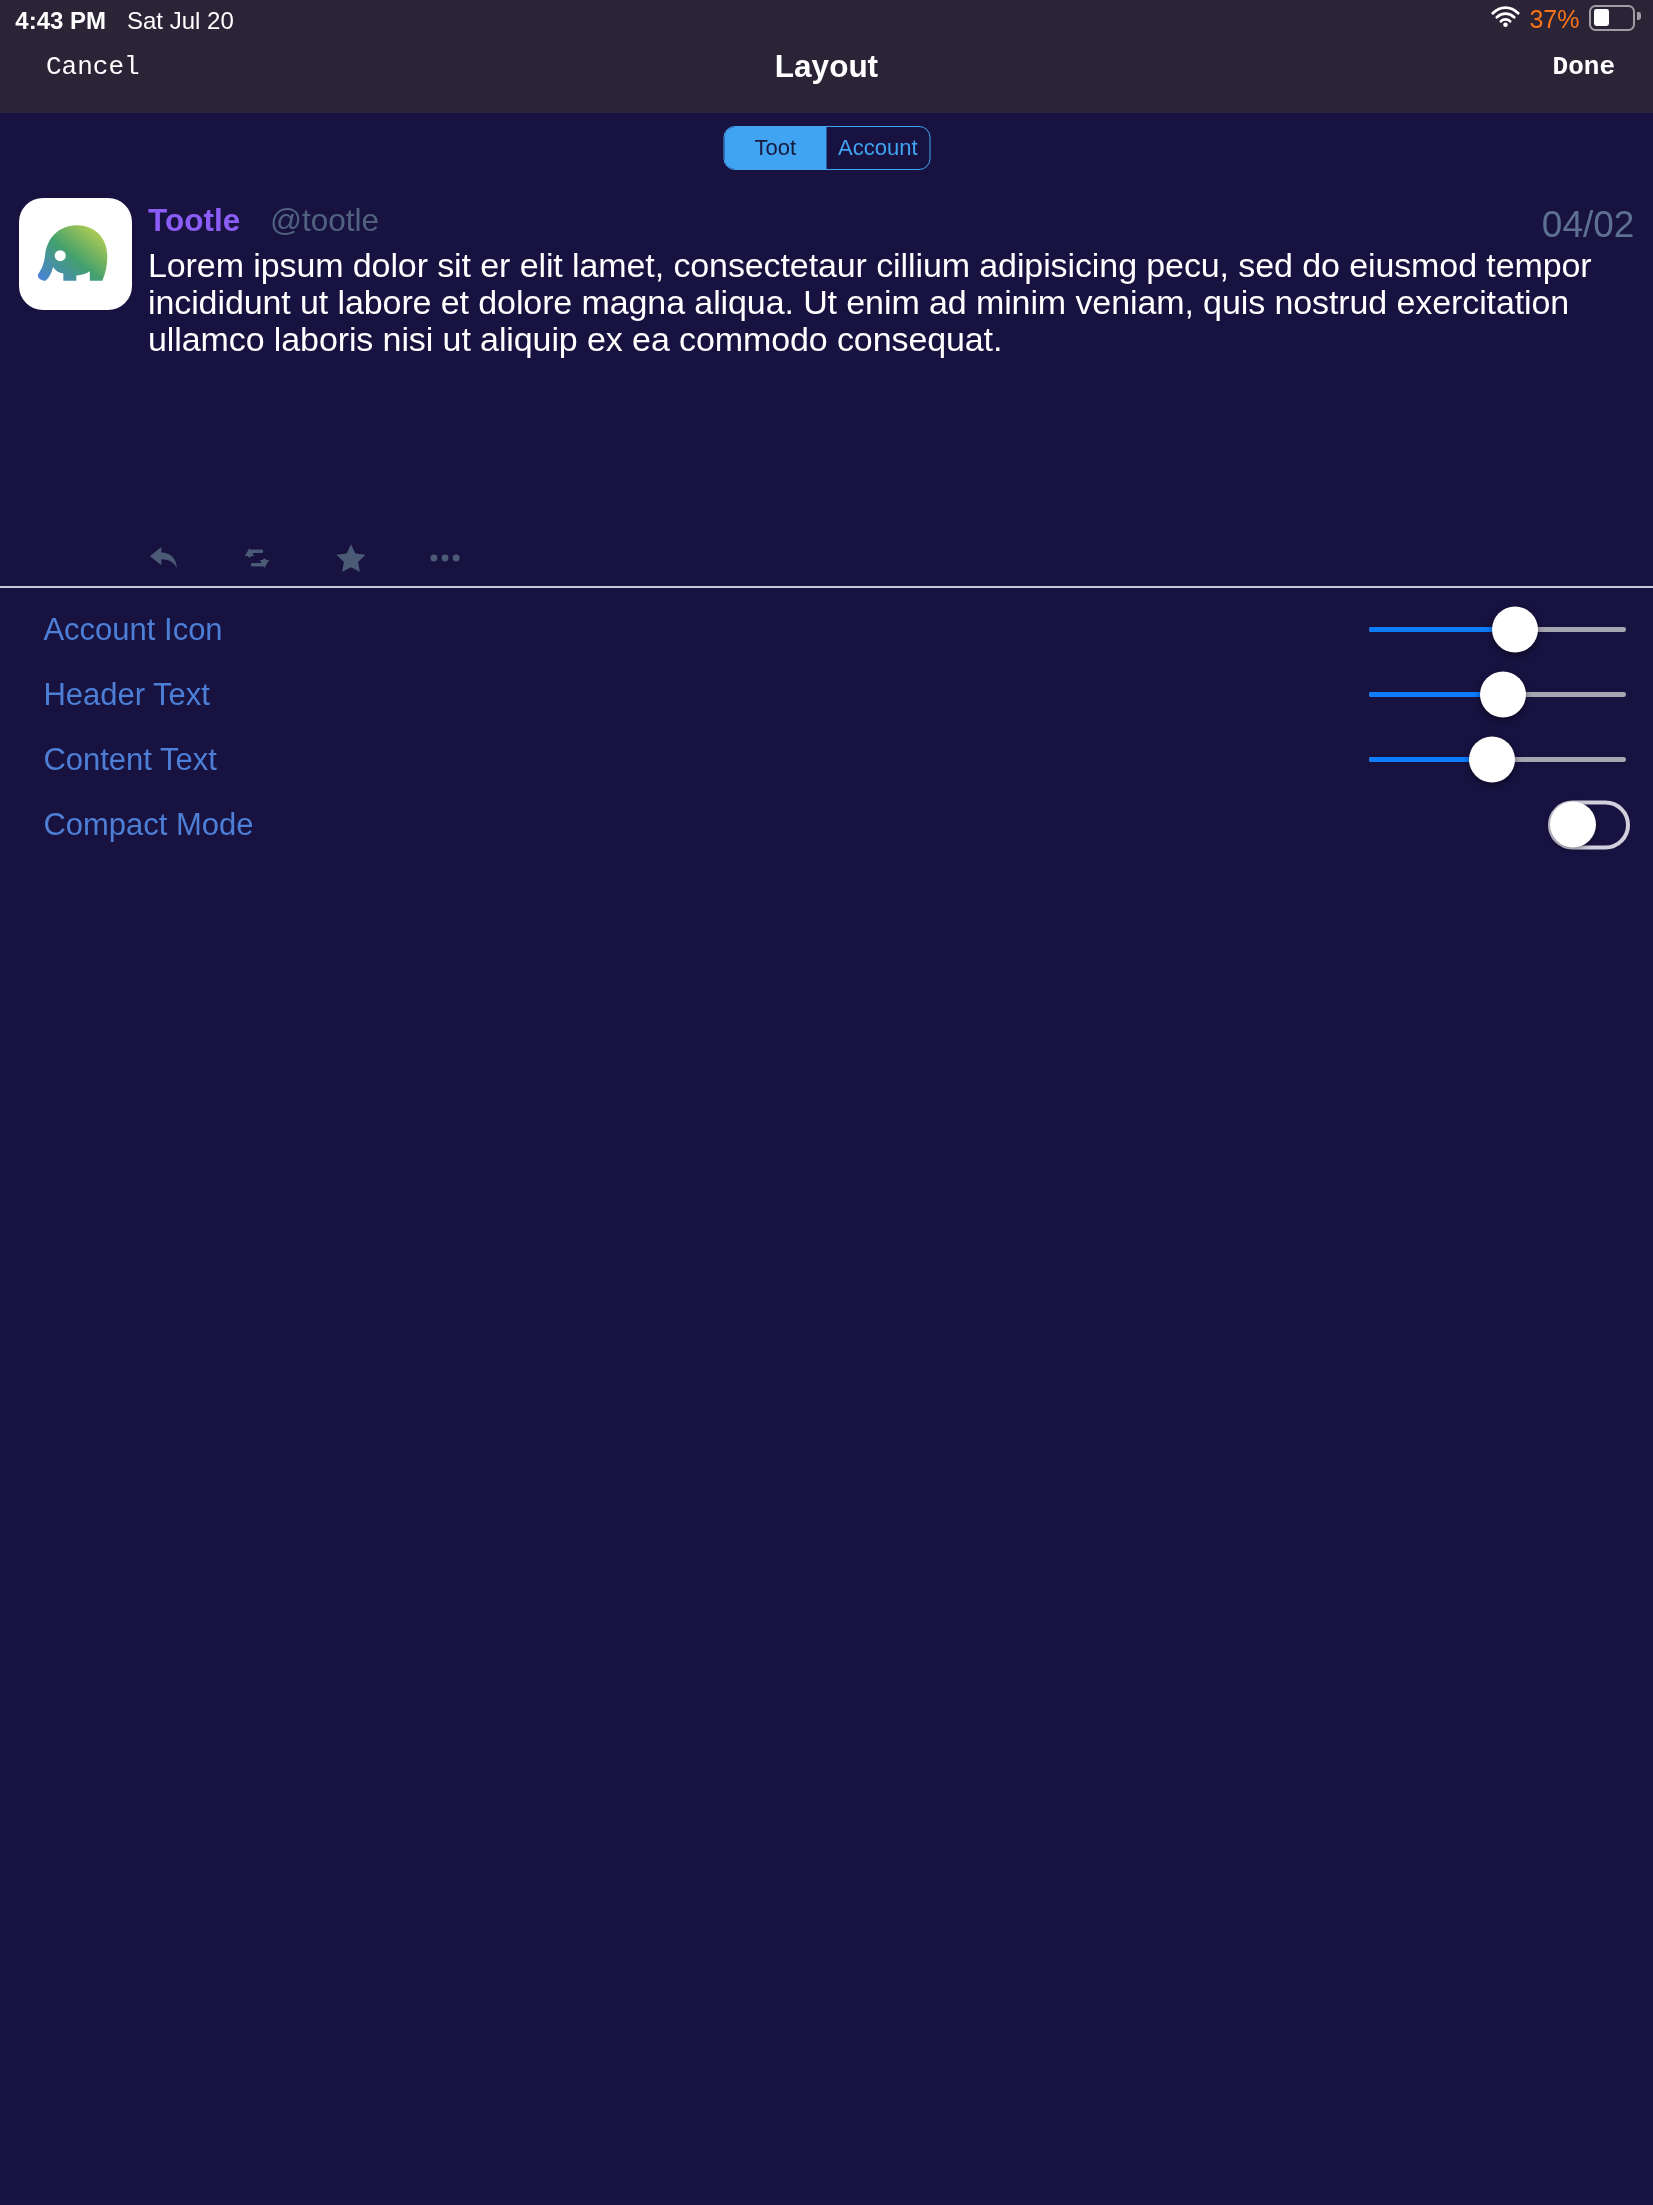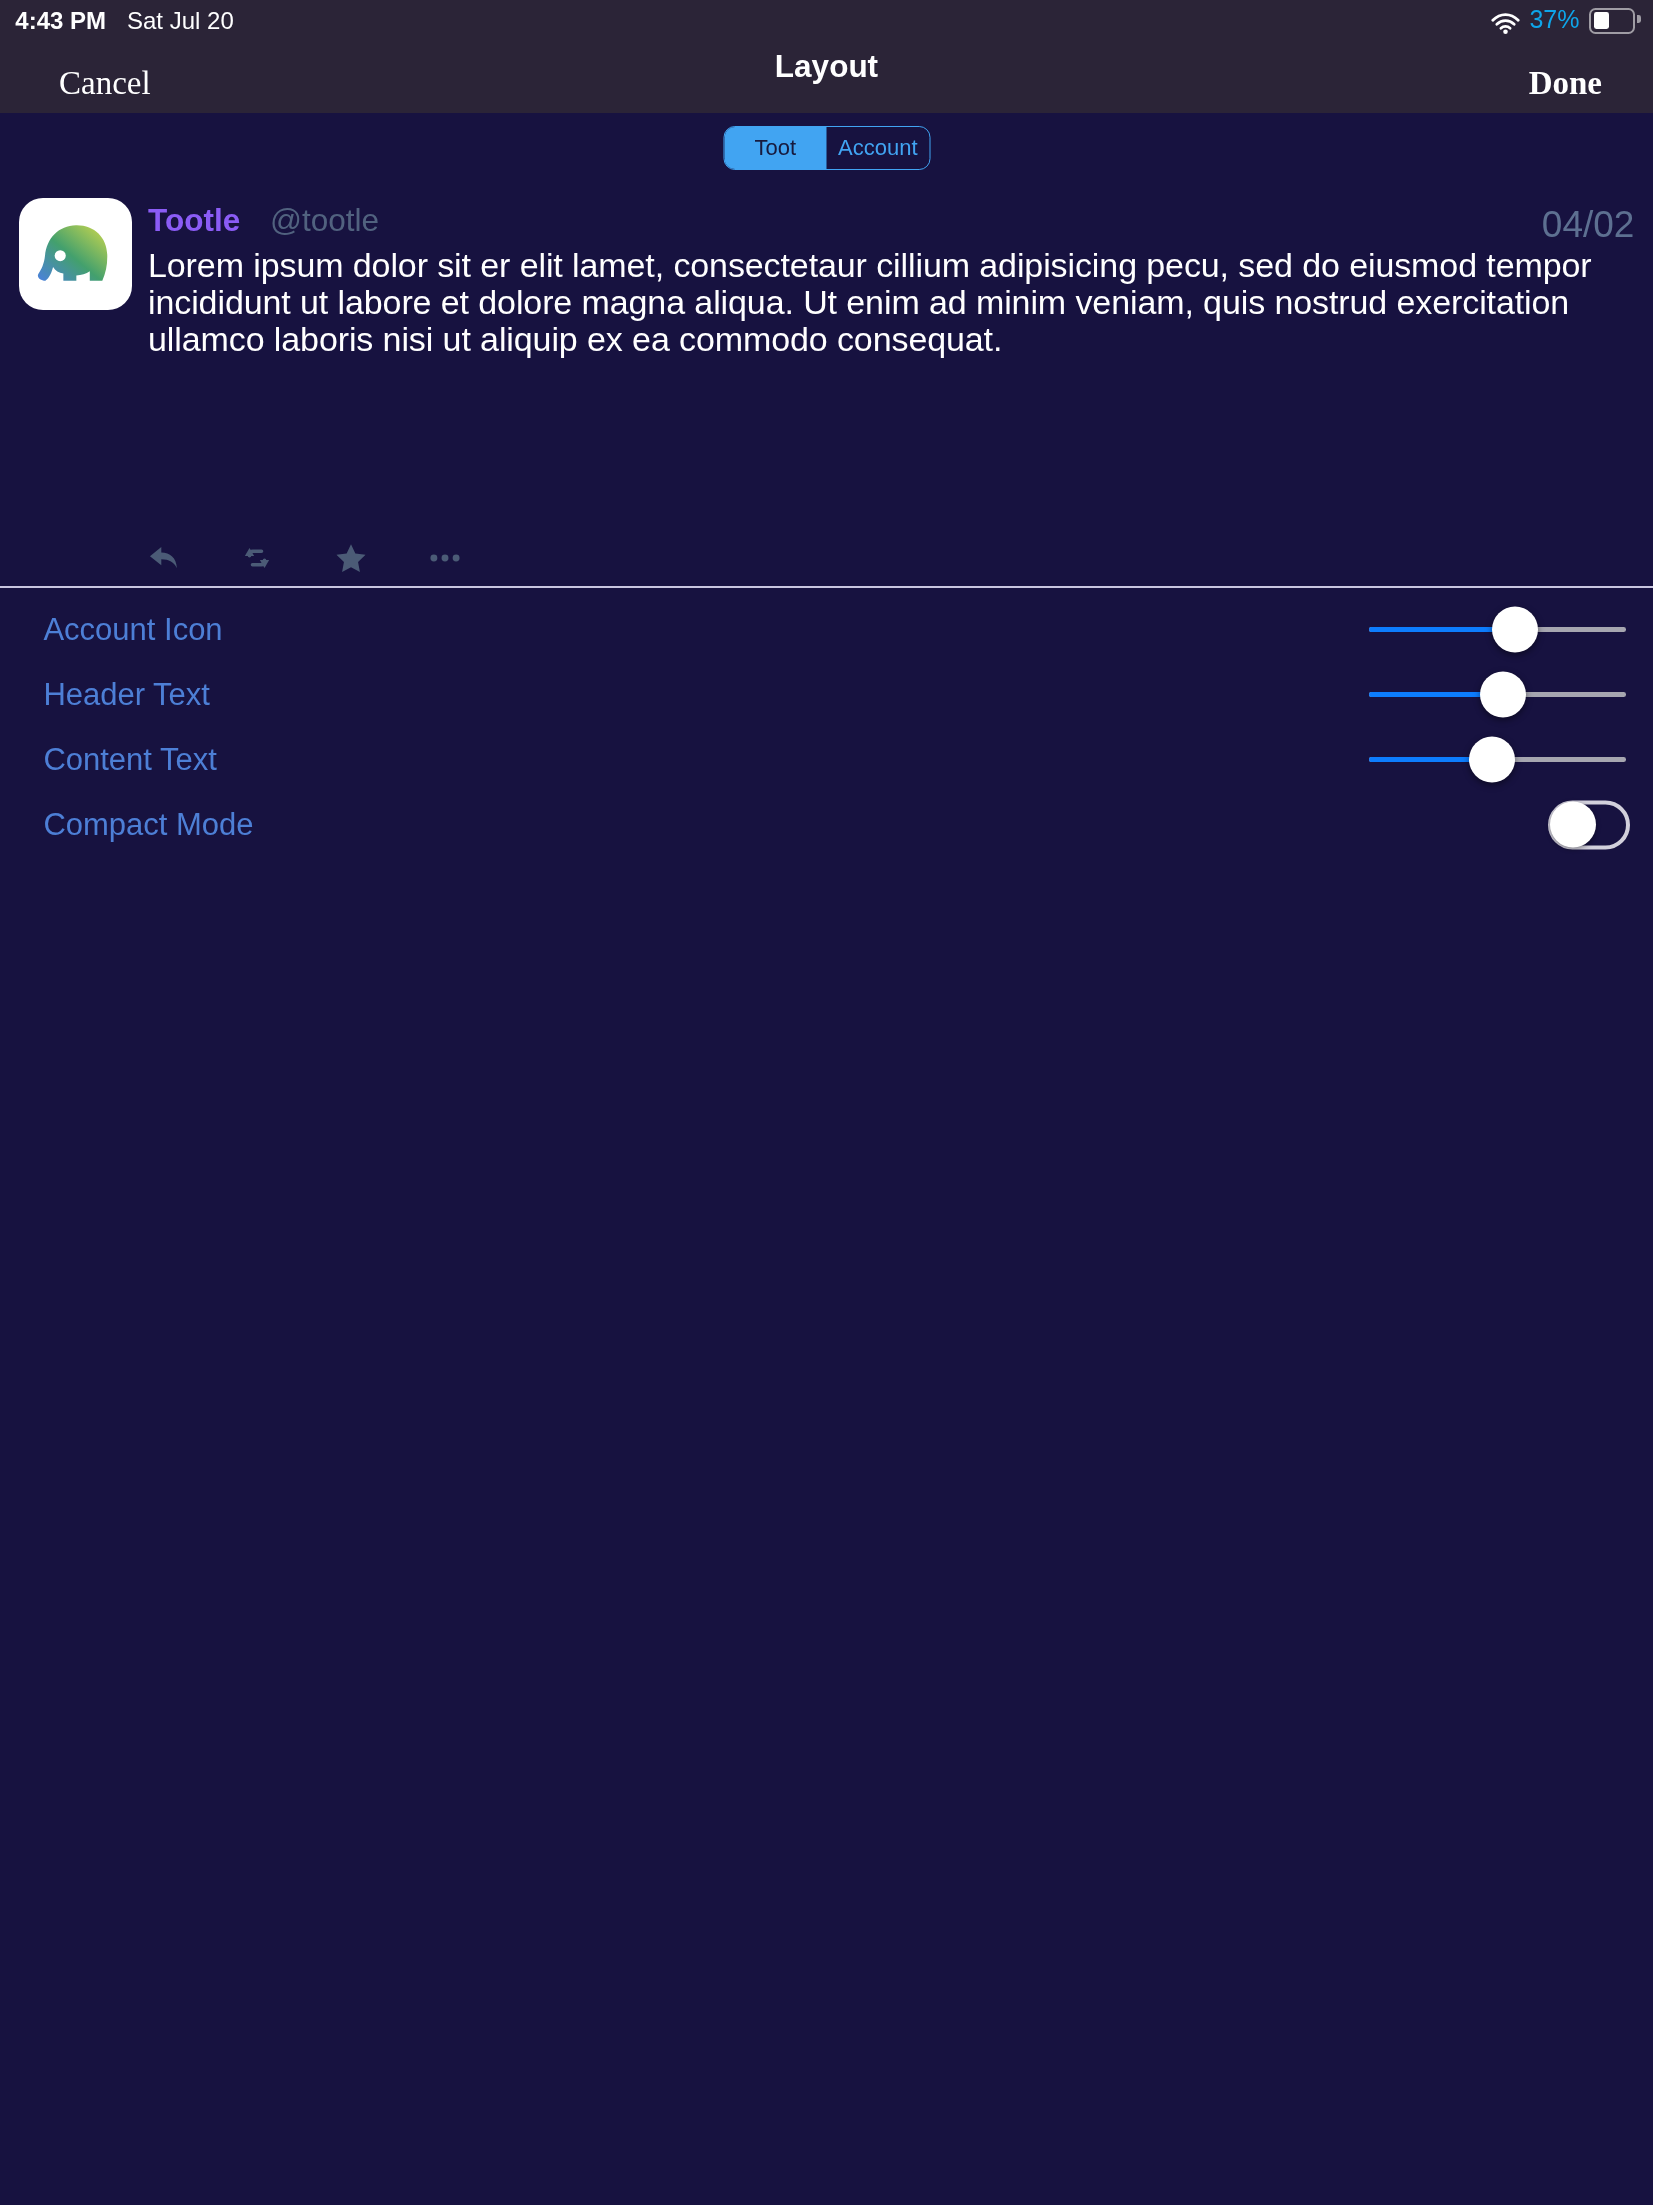--- a/index.html
+++ b/index.html
@@ -19,26 +19,26 @@
   #screen{
     position:relative;width:1653px;height:2205px;overflow:hidden;
     background:var(--body-bg);
     font-family:"Liberation Sans",sans-serif;color:#fff;
   }
   
   .chrome{position:absolute;top:0;left:0;right:0;height:113px;background:var(--chrome-bg);}
   .status-left{position:absolute;top:6.5px;left:15.3px;font-size:24px;color:#fff;display:flex;align-items:center;text-align:right;}
   .status-time{font-weight:700;}
   .status-date{margin-left:21px;font-weight:400;}
-  .status-right{position:absolute;top:4.8px;right:11.3px;display:flex;align-items:flex-end;gap:9.7px;font-size:25px;color:#0ea5e9;}
+  .status-right{position:absolute;top:4.8px;right:11.3px;display:flex;align-items:flex-start;gap:9.7px;font-size:25px;color:#f97316;}
   .wifi svg{display:block;}
   .battery{position:relative;width:42px;height:22px;border:2.4px solid rgba(255,255,255,.55);border-radius:6.5px;margin-right:6.5px;}
   .battery .fill{position:absolute;left:2.4px;top:2.4px;bottom:2.4px;width:37%;background:#fff;border-radius:2.4px;display:block;}
   .battery .nub{position:absolute;right:-7.3px;top:5.7px;width:4px;height:8px;background:rgba(255,255,255,.55);border-radius:0 2.4px 2.4px 0;display:block;}
-  .nav-btn{position:absolute;top:48px;background:none;border:none;padding:0;margin:17px;color:#fff;font-size:33px;font-family:Liberation Serif, serif;cursor:pointer;}
+  .nav-btn{position:absolute;top:48px;background:none;border:none;padding:0;margin:4px;color:#fff;font-size:26px;font-family:Liberation Mono, monospace;cursor:pointer;}
   .nav-btn.left{left:42px;font-weight:400;}
   .nav-btn.right{right:34px;font-weight:700;}
   .nav-title{position:absolute;top:48px;left:0;right:0;text-align:center;font-size:31.5px;font-weight:700;}
   
   .seg{position:absolute;left:50%;top:126px;transform:translateX(-50%);
     width:207px;height:44px;display:flex;box-sizing:border-box;
     border:1.6px solid var(--accent-blue);border-radius:11.3px;overflow:hidden;background:transparent;}
   .seg-btn{flex:1;display:flex;align-items:center;justify-content:center;border:none;background:transparent;
     font-family:inherit;font-size:22px;color:var(--accent-blue);cursor:pointer;padding:0;}
   .seg-btn.selected{background:var(--accent-blue);color:var(--seg-text-dark);}

